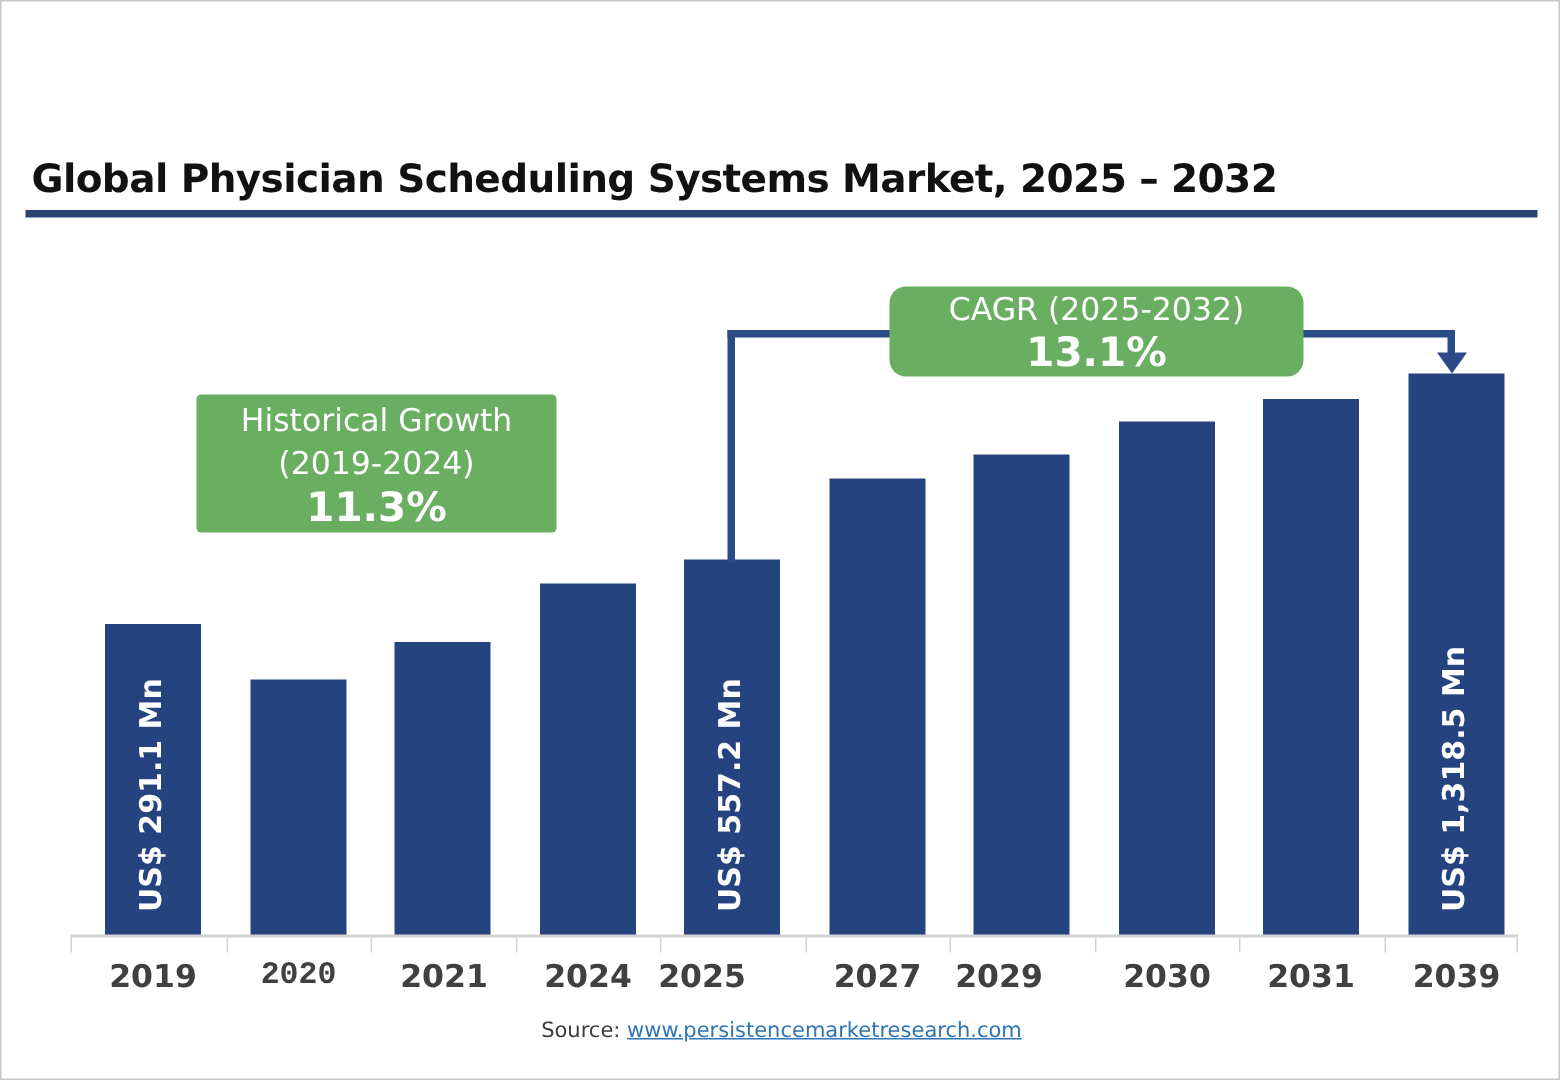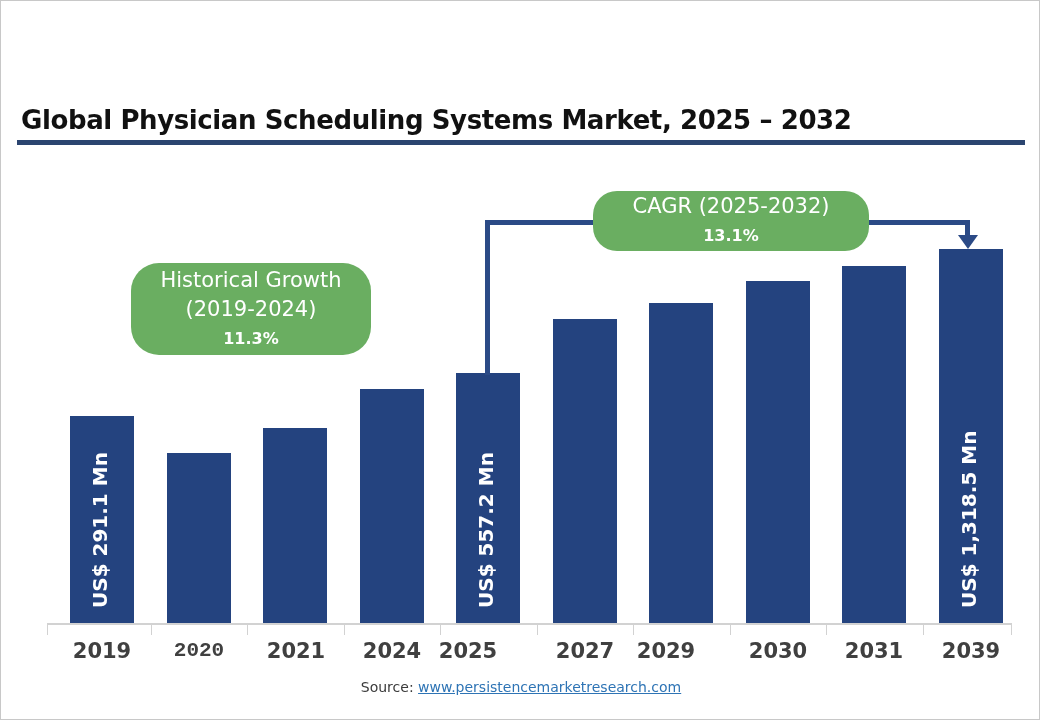--- a/index.html
+++ b/index.html
@@ -127,51 +127,51 @@
     font-family: "DejaVu Sans", sans-serif;
     font-weight: bold;
     font-size: 21px;
     color: #404040;
   }
 
   
   .callout {
     position: absolute;
     background: #6AAE61;
-    border-radius: 28px;
+    border-radius: 3px;
     color: #ffffff;
     text-align: center;
     font-family: "DejaVu Sans", sans-serif;
     display: flex;
     flex-direction: column;
     justify-content: center;
     align-items: center;
   }
   .callout .l1, .callout .l2 {
     font-size: 21px;
     line-height: 29px;
     font-weight: normal;
   }
   .callout .val {
-    font-size: 16px;
+    font-size: 27px;
     line-height: 29px;
     font-weight: bold;
   }
   #callout-hist {
     left: 130px;
     top: 262px;
     width: 240px;
     height: 92px;
   }
   #callout-cagr {
     left: 592px;
     top: 190px;
     width: 276px;
     height: 60px;
-    border-radius: 24px;
+    border-radius: 11px;
   }
 
   
   .conn {
     position: absolute;
     background: #2B4A86;
   }
   .arrow-down {
     position: absolute;
     width: 0;

